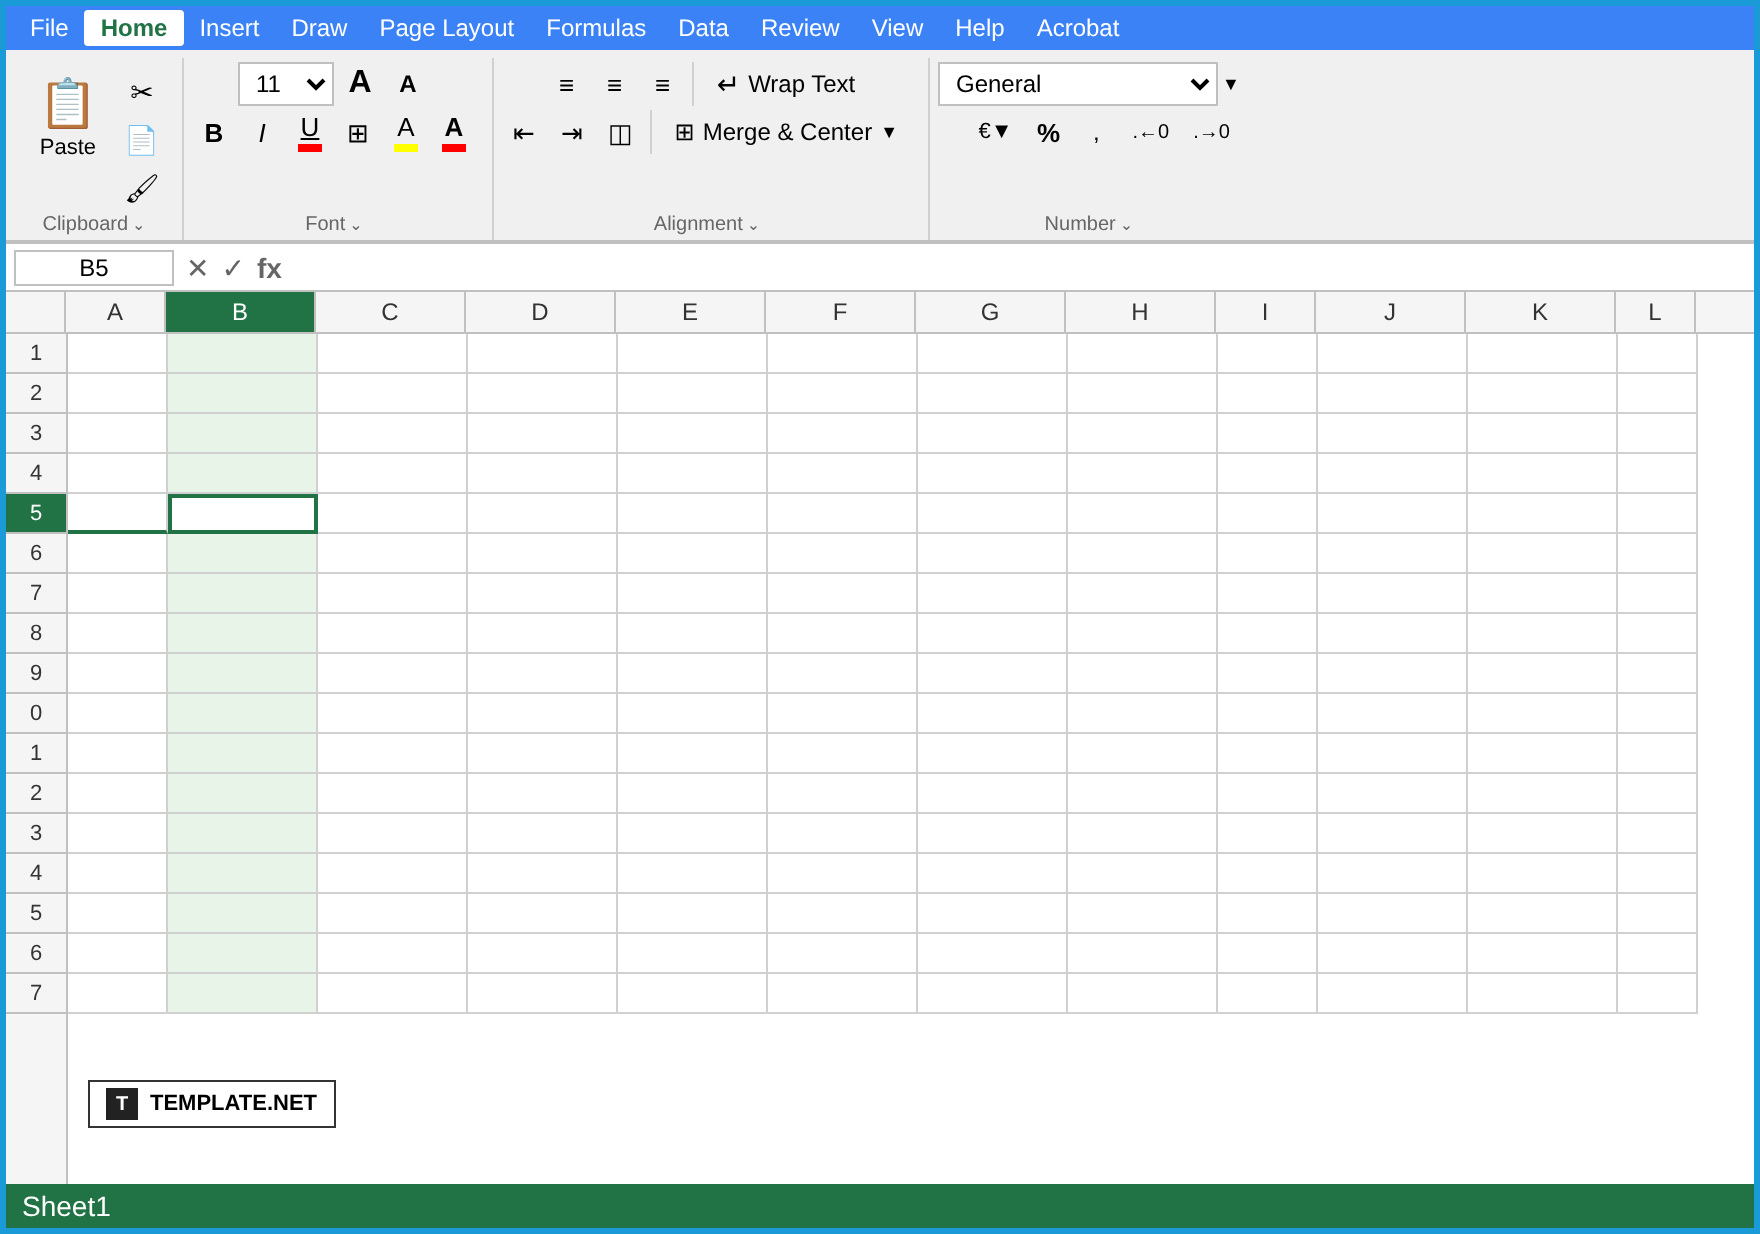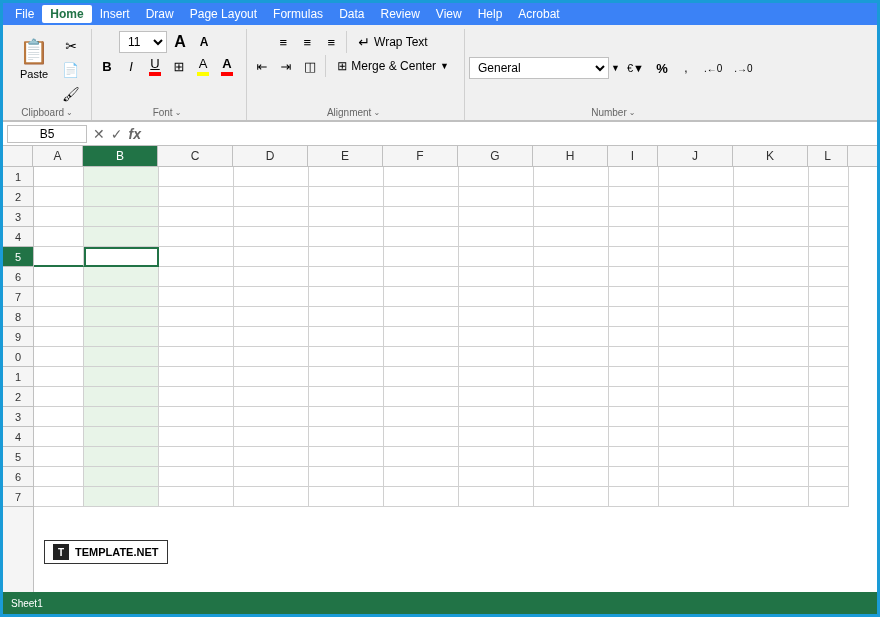--- a/index.html
+++ b/index.html
@@ -80,21 +80,21 @@
     .col-e { width: 75px; min-width: 75px; }
     .col-f { width: 75px; min-width: 75px; }
     .col-g { width: 75px; min-width: 75px; }
     .col-h { width: 75px; min-width: 75px; }
     .col-i { width: 50px; min-width: 50px; }
     .col-j { width: 75px; min-width: 75px; }
     .col-k { width: 75px; min-width: 75px; }
     .col-l { width: 40px; min-width: 40px; }
     
     
-    .status-bar { background: #217346; height: 22px; display: flex; align-items: center; padding: 0 8px; color: white; font-size: 10px; justify-content: space-between; }
+    .status-bar { background: #217346; height: 22px; display: flex; align-items: center; padding: 0 8px; color: white; font-size: 14px; justify-content: space-between; }
     
     
     .template-badge { position: absolute; bottom: 28px; left: 10px; display: flex; align-items: center; gap: 6px; background: white; border: 1px solid #333; padding: 3px 8px; font-size: 11px; font-weight: bold; z-index: 10; }
     .template-logo { width: 16px; height: 16px; background: #222; color: white; font-size: 10px; font-weight: bold; display: flex; align-items: center; justify-content: center; }
     
     
     .wrap-text-btn { display: flex; align-items: center; gap: 4px; padding: 2px 6px; border: 1px solid transparent; border-radius: 2px; cursor: pointer; font-size: 12px; }
     
     .merge-center-btn { display: flex; align-items: center; gap: 4px; padding: 2px 6px; border: 1px solid transparent; border-radius: 2px; cursor: pointer; font-size: 12px; }
 
@@ -205,21 +205,21 @@
             </div>
           </div>
         </div>
         <div class="ribbon-group-label">
           <span>Alignment</span>
           <span class="group-expand">⌄</span>
         </div>
       </div>
 
       <div class="ribbon-group">
-        <div class="ribbon-group-content" style="flex-direction:row; gap:2px; align-items:center;">
+        <div class="ribbon-group-content" style="flex-direction:column; gap:2px; align-items:flex-end;">
           <div style="display:flex; align-items:center; gap:2px;">
             <select class="number-selector" style="width:140px;">
               <option>General</option>
             </select>
             <span style="font-size:9px; cursor:pointer;">▼</span>
           </div>
           <div class="number-row">
             <div class="ribbon-btn" style="font-size:11px;">€▼</div>
             <div class="ribbon-btn" style="font-weight:bold;">%</div>
             <div class="ribbon-btn" style="font-size:12px;">,</div>
@@ -234,21 +234,21 @@
       </div>
 
     </div>
   </div>
 
   <div class="formula-bar">
     <input class="name-box" value="B5" style="">
     <div style="display:flex; gap:2px; align-items:center;">
       <span class="formula-icon">✕</span>
       <span class="formula-icon">✓</span>
-      <span class="formula-icon" style="font-style:italic; font-weight:bold;">fx</span>
+      <span class="formula-icon" style="font-weight:bold;">fx</span>
     </div>
     <input class="formula-input" value="" style="">
   </div>
 
   <div class="spreadsheet-container" style="position:relative;">
 
     <div class="column-headers">
       <div class="corner-cell"></div>
       <div class="col-header col-a">A</div>
       <div class="col-header col-b selected">B</div>

